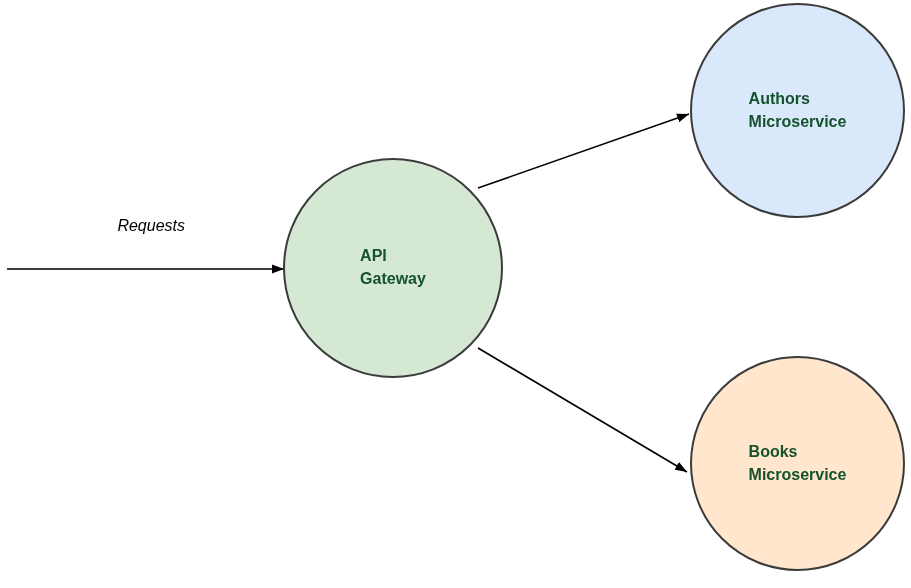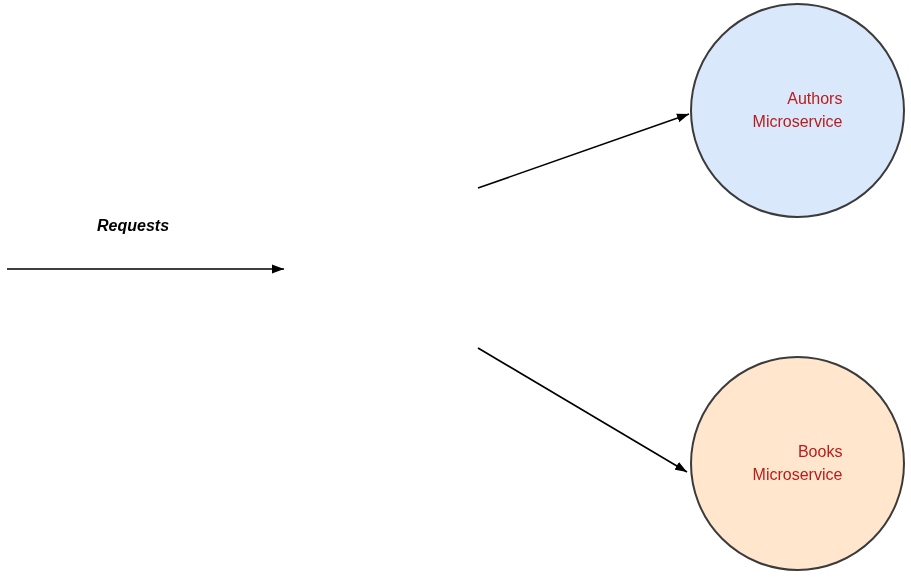--- a/index.html
+++ b/index.html
@@ -27,26 +27,26 @@
     position: absolute;
     border: 2px solid #3b3b3b;
     border-radius: 50%;
     box-sizing: border-box;
     display: flex;
     align-items: center;
     justify-content: center;
     text-align: center;
   }
   .node-label {
-    font-weight: normal;
+    font-weight: bold;
     font-size: 16px;
     line-height: 1.42;
-    color: #b91c1c;
+    color: #14532d;
     white-space: pre-line;
-    text-align: right;
+    text-align: left;
   }
   .node-api-gateway {
     left: 283px;
     top: 158px;
     width: 220px;
     height: 220px;
   }
   .node-authors {
     left: 690px;
     top: 3px;
@@ -57,22 +57,22 @@
     left: 690px;
     top: 356px;
     width: 215px;
     height: 215px;
   }
   .edge-label {
     position: absolute;
     left: 97px;
     top: 217px;
     width: 88px;
-    text-align: left;
-    font-weight: bold;
+    text-align: right;
+    font-weight: normal;
     font-style: italic;
     font-size: 16px;
     color: #000000;
   }
 </style>
 </head>
 <body>
 
 <div class="canvas">
 
@@ -85,20 +85,24 @@
 
     <line x1="7" y1="269" x2="284" y2="269" stroke="#000000" stroke-width="1.6" marker-end="url(#arrowhead)"></line>
 
     <line x1="478" y1="188" x2="689" y2="114" stroke="#000000" stroke-width="1.6" marker-end="url(#arrowhead)"></line>
 
     <line x1="478" y1="348" x2="687" y2="472" stroke="#000000" stroke-width="1.6" marker-end="url(#arrowhead)"></line>
   </svg>
 
   <div class="edge-label">Requests</div>
 
+  <div class="node node-api-gateway" style="background-color: rgb(213, 232, 212);">
+    <span class="node-label">API
+Gateway</span>
+  </div>
 
   <div class="node node-authors" style="background-color: rgb(218, 232, 252);">
     <span class="node-label">Authors
 Microservice</span>
   </div>
 
   <div class="node node-books" style="background-color: rgb(255, 230, 204);">
     <span class="node-label">Books
 Microservice</span>
   </div>

